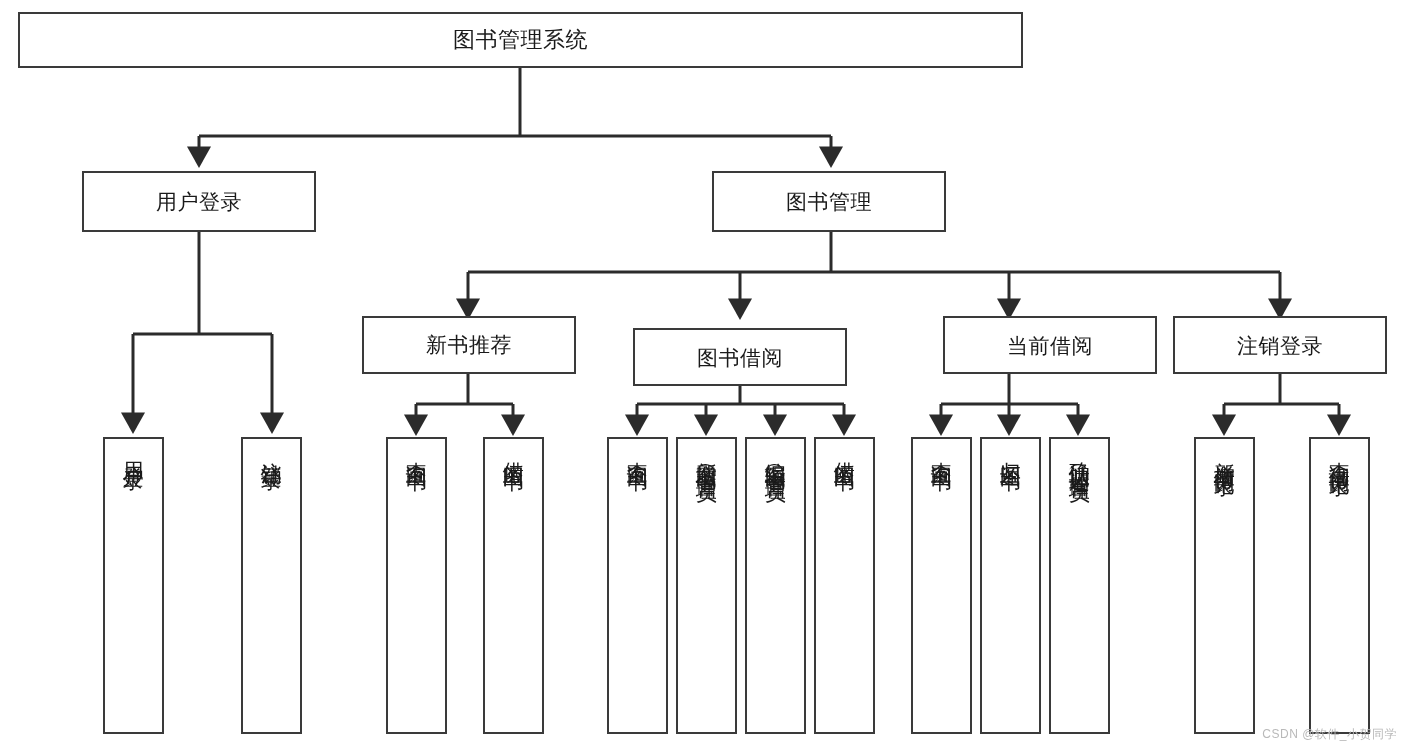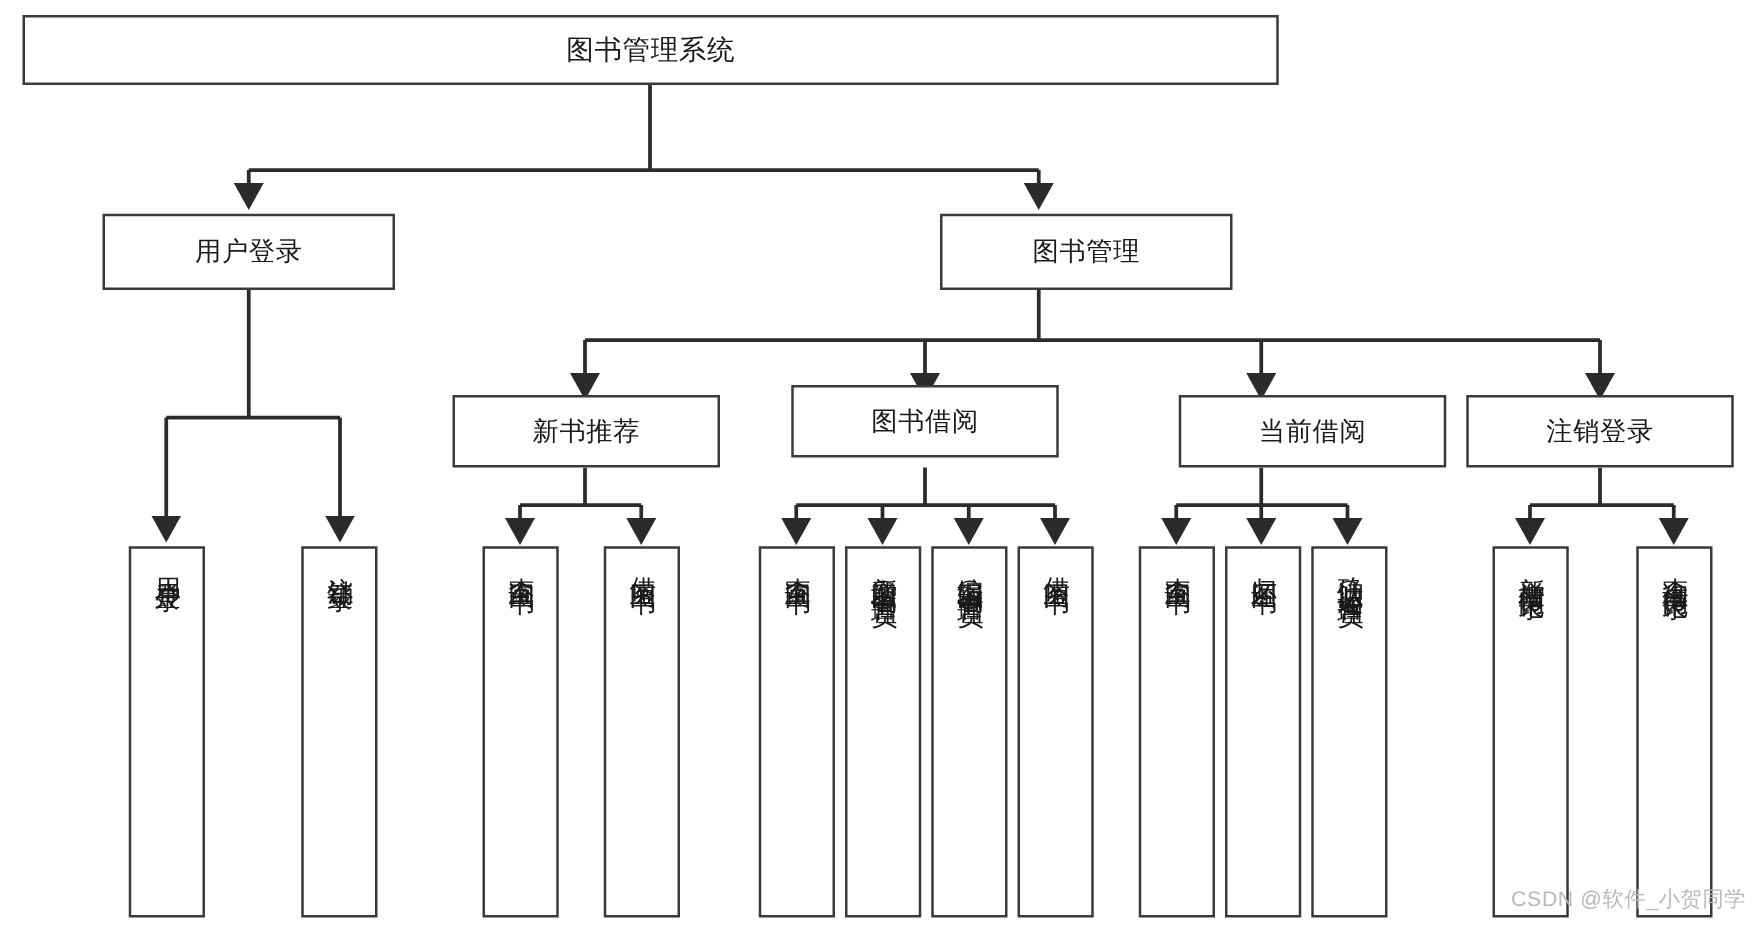--- a/index.html
+++ b/index.html
@@ -61,22 +61,22 @@
     writing-mode: vertical-rl;
     text-orientation: upright;
     font-size: 21px;
     line-height: 1.12;
     letter-spacing: 3px;
     text-align: left;
   }
   #watermark {
     position: absolute;
     right: 8px;
-    bottom: 16px;
-    font-size: 17px;
+    bottom: 4px;
+    font-size: 12px;
     color: #b9b9b9;
     letter-spacing: 0.5px;
     z-index: 5;
     white-space: nowrap;
   }
 </style>
 </head>
 <body>
 
 <div id="diagram-root">
@@ -131,28 +131,28 @@
     </g>
   </svg>
 
   <div class="node horiz root" style="left:18px; top:12px; width:1005px; height:56px;">
     <span class="label">图书管理系统</span>
   </div>
 
   <div class="node horiz" style="left:82px; top:171px; width:234px; height:61px;">
     <span class="label">用户登录</span>
   </div>
-  <div class="node horiz" style="left:752px; top:171px; width:234px; height:61px;">
+  <div class="node horiz" style="left:712px; top:171px; width:234px; height:61px;">
     <span class="label">图书管理</span>
   </div>
 
   <div class="node horiz" style="left:362px; top:316px; width:214px; height:58px;font-family:Liberation Serif, serif;">
     <span class="label">新书推荐</span>
   </div>
-  <div class="node horiz" style="left:633px; top:308px; width:214px; height:58px;">
+  <div class="node horiz" style="left:633px; top:328px; width:214px; height:58px;">
     <span class="label">图书借阅</span>
   </div>
   <div class="node horiz" style="left:902px; top:316px; width:214px; height:58px;margin-left:41px;">
     <span class="label">当前借阅</span>
   </div>
   <div class="node horiz" style="left:1173px; top:316px; width:214px; height:58px;">
     <span class="label">注销登录</span>
   </div>
 
   <div class="node vert" style="left:103px; top:437px; width:61px; height:297px;">

